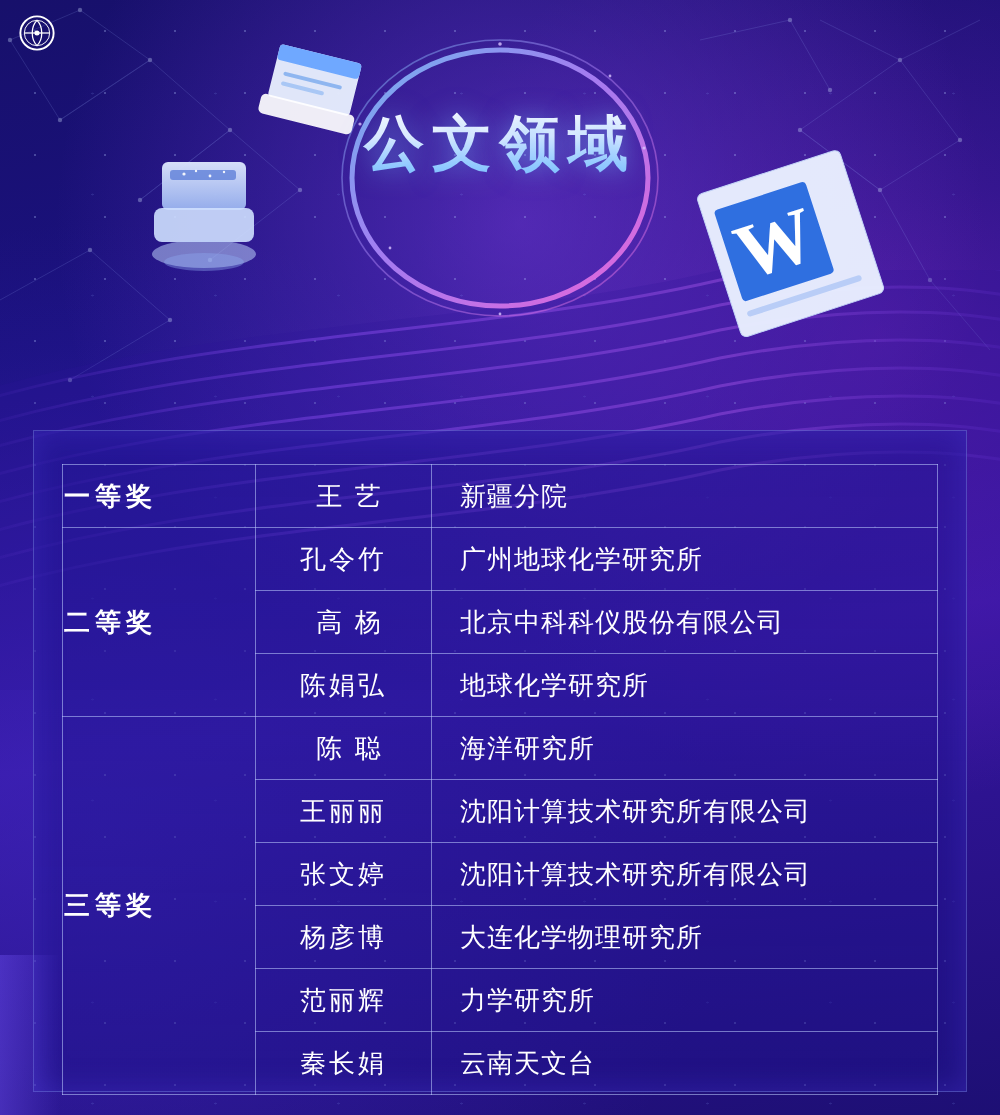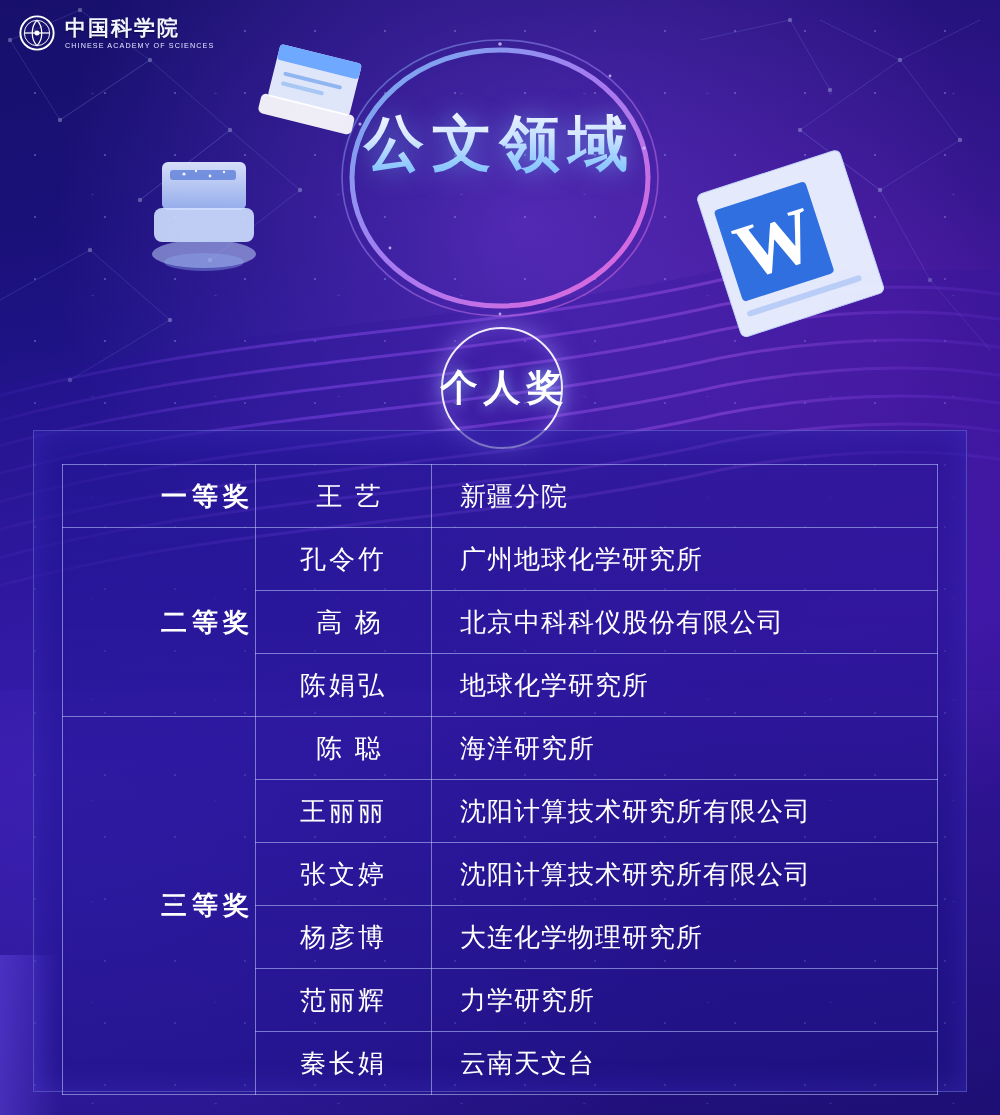--- a/index.html
+++ b/index.html
@@ -187,21 +187,21 @@
   table.award td {
     border: 1px solid rgba(190,205,255,.55);
     color: #ffffff;
     font-family: "Liberation Serif", "DejaVu Serif", serif;
     font-size: 26px;
     height: 60px;
     vertical-align: middle;
   }
   td.c-level {
     width: 190px;
-    text-align: right;
+    text-align: left;
     letter-spacing: 5px;
     font-weight: 700;
   }
   td.c-name {
     width: 160px;
     text-align: center;
     letter-spacing: 3px;
   }
   td.c-org {
     padding-left: 28px;
@@ -305,24 +305,20 @@
   </svg>
 
   <div class="logo">
     <svg class="logo-mark" viewBox="0 0 48 48">
       <circle cx="24" cy="24" r="21" fill="none" stroke="#ffffff" stroke-width="2.4"></circle>
       <circle cx="24" cy="24" r="16" fill="none" stroke="#ffffff" stroke-width="1.2"></circle>
       <path d="M24 8 C16 16, 16 32, 24 40 C32 32, 32 16, 24 8 Z" fill="none" stroke="#ffffff" stroke-width="1.6"></path>
       <path d="M8 24 L40 24" stroke="#ffffff" stroke-width="1.6"></path>
       <circle cx="24" cy="24" r="3.2" fill="#ffffff"></circle>
     </svg>
-    <span class="logo-text">
-      <span class="logo-cn">中国科学院</span>
-      <span class="logo-en">CHINESE ACADEMY OF SCIENCES</span>
-    </span>
   </div>
 
   <svg class="float-doc doc-a" width="110" height="96" viewBox="0 0 110 96">
     <rect x="8" y="10" width="84" height="54" rx="4" fill="#eaf1ff" opacity="0.95"></rect>
     <rect x="8" y="10" width="84" height="16" rx="4" fill="#6fa8ff"></rect>
     <rect x="18" y="36" width="60" height="4" rx="2" fill="#8fb6f0"></rect>
     <rect x="18" y="46" width="44" height="4" rx="2" fill="#a9c7f5"></rect>
     <rect x="2" y="62" width="96" height="20" rx="5" fill="#ffffff" opacity="0.92"></rect>
   </svg>
 
@@ -351,23 +347,20 @@
       <rect x="18" y="16" width="150" height="150" rx="6" fill="#e9f0ff" opacity="0.97"></rect>
       <rect x="18" y="16" width="150" height="150" rx="6" fill="none" stroke="#c3d4f7" stroke-width="1"></rect>
       <rect x="30" y="36" width="96" height="96" rx="4" fill="#2f6fe0"></rect>
       <text x="78" y="112" font-family="'Liberation Serif', serif" font-size="78" font-weight="700" fill="#ffffff" text-anchor="middle">W</text>
       <rect x="30" y="142" width="120" height="6" rx="3" fill="#b9cdf7"></rect>
     </g>
   </svg>
 
   <div class="title-main">公文领域</div>
 
-  <div class="badge">
-    <div class="badge-label">个人奖</div>
-  </div>
 
   <div class="table-wrap">
     <table class="award">
       <tbody>
         <tr>
           <td class="c-level" rowspan="1">一等奖</td>
           <td class="c-name sp-name">王  艺</td>
           <td class="c-org">新疆分院</td>
         </tr>
         <tr>

